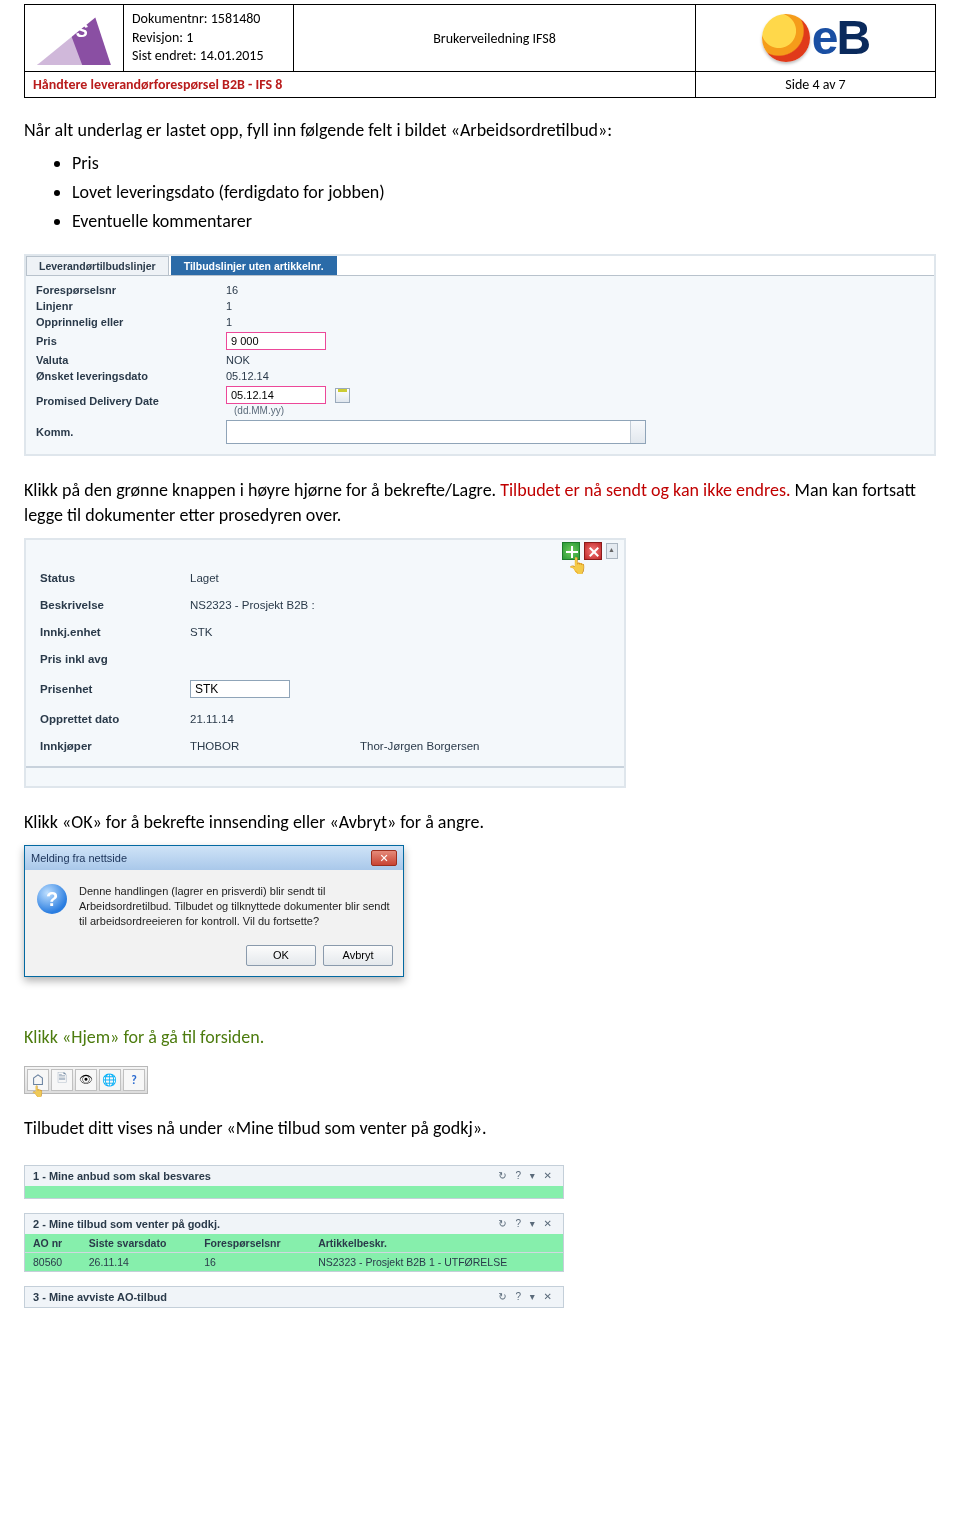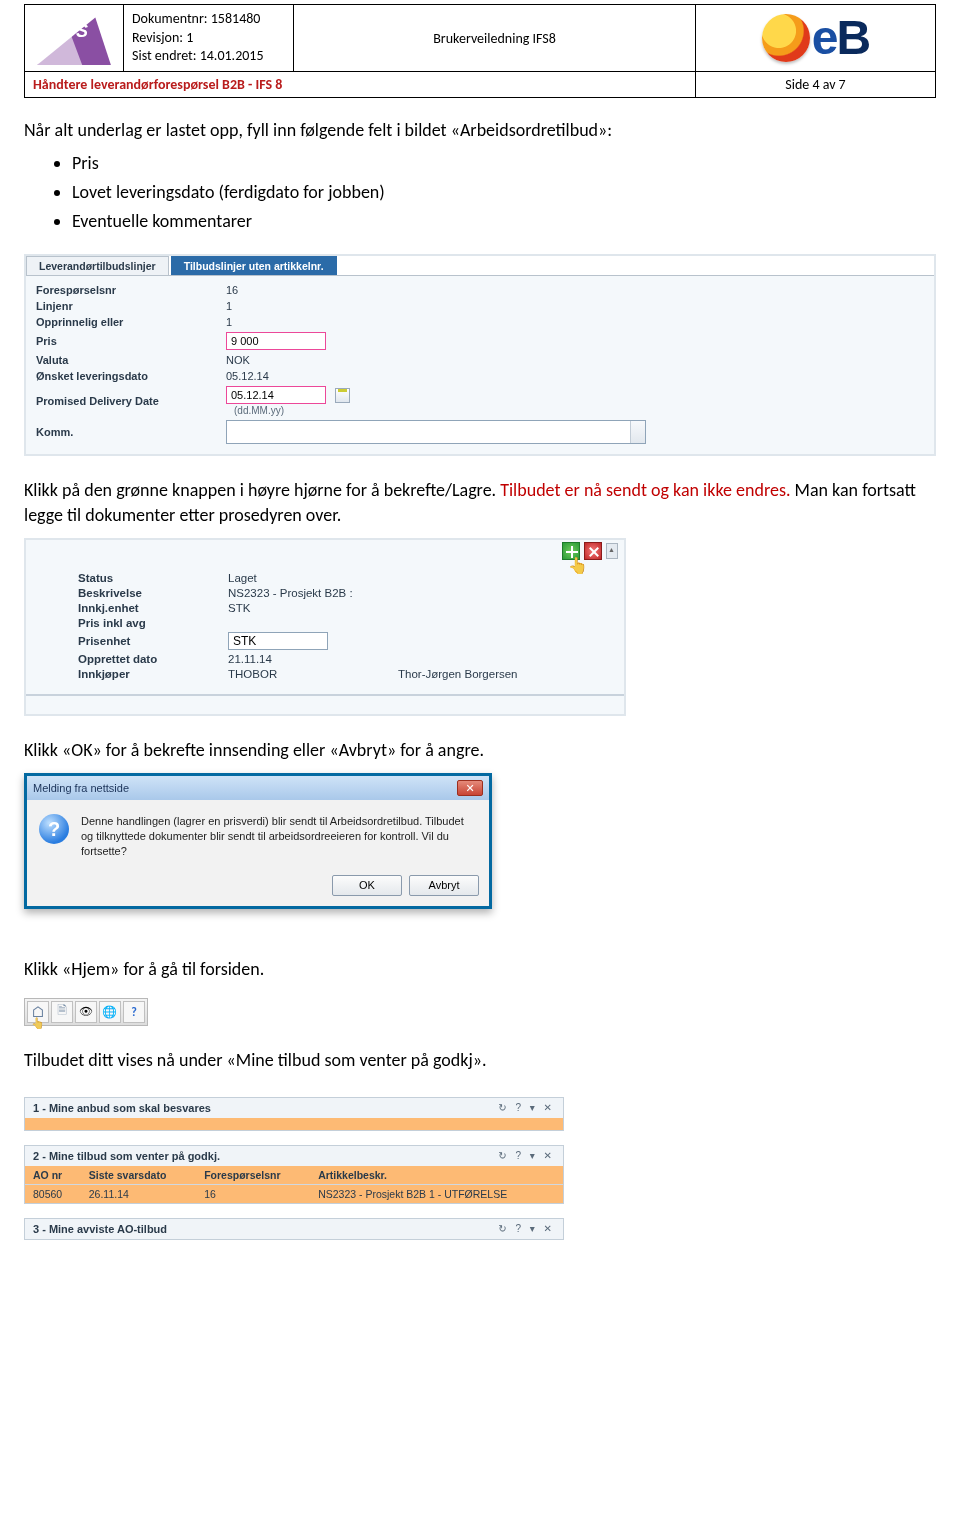--- a/index.html
+++ b/index.html
@@ -44,44 +44,44 @@
   .shot1 .wide-input { width: 100px; }
   .shot1 .cal-ico { display: inline-block; width: 15px; height: 15px; border: 1px solid #9aaabb; background: linear-gradient(#fff, #e0e7ee); vertical-align: middle; margin-left: 6px; position: relative; }
   .shot1 .cal-ico::after { content: ""; position: absolute; top: 0; left: 2px; right: 2px; height: 3px; background: #cc3; }
   .shot1 .hint { color: #5a6a7a; font-size: 10px; margin-left: 8px; }
   .shot1 .multiline { grid-column: 2 / span 2; }
   .shot1 .multiline .ml { border: 1px solid #8fa4b8; background: #fff; height: 24px; width: 420px; position: relative; }
   .shot1 .multiline .ml::after { content: ""; position: absolute; right: 0; top: 0; bottom: 0; width: 14px; border-left: 1px solid #c2ccd6; background: linear-gradient(#f7f9fb,#e2e8ee); }
   
   .para { font-size: 18px; margin: 22px 0 10px 0; line-height: 1.4; }
   .red { color: #c00000; }
-  .blue-link { color: #000000; margin-top: 48px; }
+  .blue-link { color: #4d7c0f; margin-top: 48px; }
   
   
   .shot2 { background: #f4f8fb; border: 2px solid #dfe6ec; font-family: Verdana, Tahoma, sans-serif; font-size: 11.5px; color: #2a3a4a; position: relative; padding: 0 0 18px 0; width: 602px; }
   .shot2 .iconbar { position: absolute; top: 2px; right: 6px; display: flex; gap: 4px; align-items: center; }
   .shot2 .iconbar .save-ico { width: 18px; height: 18px; background: radial-gradient(circle,#6ec95a,#2a9c37); border: 1px solid #1d7a29; position: relative; }
   .shot2 .iconbar .save-ico::before, .shot2 .iconbar .save-ico::after { content:""; position:absolute; background:#fff; }
   .shot2 .iconbar .save-ico::before { left:8px; top:3px; width:2px; height:12px; }
   .shot2 .iconbar .save-ico::after { left:3px; top:8px; width:12px; height:2px; }
   .shot2 .iconbar .del-ico { width: 18px; height: 18px; background: radial-gradient(circle,#f47a7a,#c02727); border: 1px solid #8a1b1b; position: relative; }
   .shot2 .iconbar .del-ico::before, .shot2 .iconbar .del-ico::after { content:""; position:absolute; left:3px; top:8px; width:12px; height:2px; background:#fff; }
   .shot2 .iconbar .del-ico::before { transform: rotate(45deg); }
   .shot2 .iconbar .del-ico::after { transform: rotate(-45deg); }
   .shot2 .iconbar .scroll-ico { width: 12px; height: 16px; border: 1px solid #aab5c0; background: #e4eaf0; position: relative; }
   .shot2 .iconbar .scroll-ico::after { content: "▲"; font-size: 7px; color: #666; position: absolute; left: 1px; top: 2px; }
   .shot2 .cursor { position: absolute; top: 16px; right: 36px; font-size: 16px; }
   .shot2 .cursor::after { content: "👆"; filter: grayscale(.2); }
-  .shot2 .g2 { display: grid; grid-template-columns: 150px 170px 1fr; row-gap: 3px; padding: 32px 10px 8px 14px; align-items: center; margin-left: 38px; }
+  .shot2 .g2 { display: grid; grid-template-columns: 150px 170px 1fr; row-gap: 15px; padding: 32px 10px 8px 14px; align-items: center; }
   .shot2 .lbl { font-weight: bold; }
   .shot2 input[type=text] { border: 1px solid #8fa4b8; height: 18px; padding: 0 4px; font-size: 12px; }
   .shot2 .ruler { border-top: 2px solid #c8d2dc; margin: 6px 0 0 0; }
   
   
-  .dlg { width: 468px; border: 3px solid #0369a1; box-shadow: 0 4px 8px rgba(0,0,0,.3); font-family: "Segoe UI", Tahoma, Arial, sans-serif; font-size: 11px; margin-top: 8px; }
+  .dlg { width: 380px; border: 1px solid #0369a1; box-shadow: 0 4px 8px rgba(0,0,0,.3); font-family: "Segoe UI", Tahoma, Arial, sans-serif; font-size: 11px; margin-top: 8px; }
   .dlg .titlebar { background: linear-gradient(#cfe3f7,#a9c8ea); padding: 4px 6px; display: flex; justify-content: space-between; align-items: center; }
   .dlg .titlebar .t { font-size: 11px; color: #1a3258; }
   .dlg .titlebar .x { width: 26px; height: 16px; background: linear-gradient(#e58a7a,#c84434); color: #fff; text-align: center; font-size: 11px; line-height: 15px; border: 1px solid #9c2e1e; border-radius: 2px; }
   .dlg .dlg-body { background: #f2f2f2; padding: 14px 12px 10px 12px; }
   .dlg .dlg-row { display: flex; gap: 12px; }
   .dlg .q-ico { width: 30px; height: 30px; border-radius: 50%; background: radial-gradient(circle at 35% 30%, #bfe0ff, #2a7de0 70%); color: #fff; font-weight: bold; font-size: 20px; display: flex; align-items: center; justify-content: center; flex: 0 0 30px; }
   .dlg .msg { line-height: 1.35; color: #222; }
   .dlg .btns { text-align: right; padding: 6px 10px 10px; background: #f2f2f2; }
   .dlg .btn { display: inline-block; min-width: 70px; height: 21px; line-height: 19px; border: 1px solid #8a9aac; background: linear-gradient(#fcfcfc,#e4e8ec); font-size: 11px; text-align: center; border-radius: 2px; margin-left: 4px; }
   
@@ -91,21 +91,21 @@
   .toolbar .home::after { content: "⌂"; color: #6a82a0; font-size: 16px; }
   .toolbar .home-cursor { position: relative; }
   .toolbar .home-cursor::before { content: "👆"; position: absolute; bottom: -8px; left: 3px; font-size: 11px; filter: grayscale(.3); }
   .toolbar .doc::after { content: "🗎"; color: #7a90a8; font-size: 12px; }
   .toolbar .eye::after { content: "👁"; font-size: 11px; }
   .toolbar .globe::after { content: "🌐"; font-size: 12px; }
   .toolbar .help::after { content: "?"; color: #2a6ad0; font-weight: bold; }
   
   
   .panels { margin-top: 24px; font-family: Verdana, Tahoma, sans-serif; font-size: 11px; color: #2a3a4a; width: 540px; }
-  .panel { border: 1px solid #c4cfd9; margin-bottom: 14px; background: #fdba74; }
+  .panel { border: 1px solid #c4cfd9; margin-bottom: 14px; background: #86efac; }
   .panel .ph { background: #f0f4f8; padding: 4px 8px; display: flex; justify-content: space-between; font-weight: bold; font-size: 11px; }
   .panel .ph .controls { font-weight: normal; color: #5a6a7a; letter-spacing: 3px; font-size: 10px; }
   .panel .pbody { min-height: 12px; }
   .panel table { width: 100%; border-collapse: collapse; font-size: 10.5px; }
   .panel th, .panel td { text-align: left; padding: 3px 8px; }
   .panel th { font-weight: bold; border-bottom: 1px solid #d0d8e0; }
   .panel td { border-top: 1px dotted #d9e0e6; }
 </style>
 </head>
 <body>

